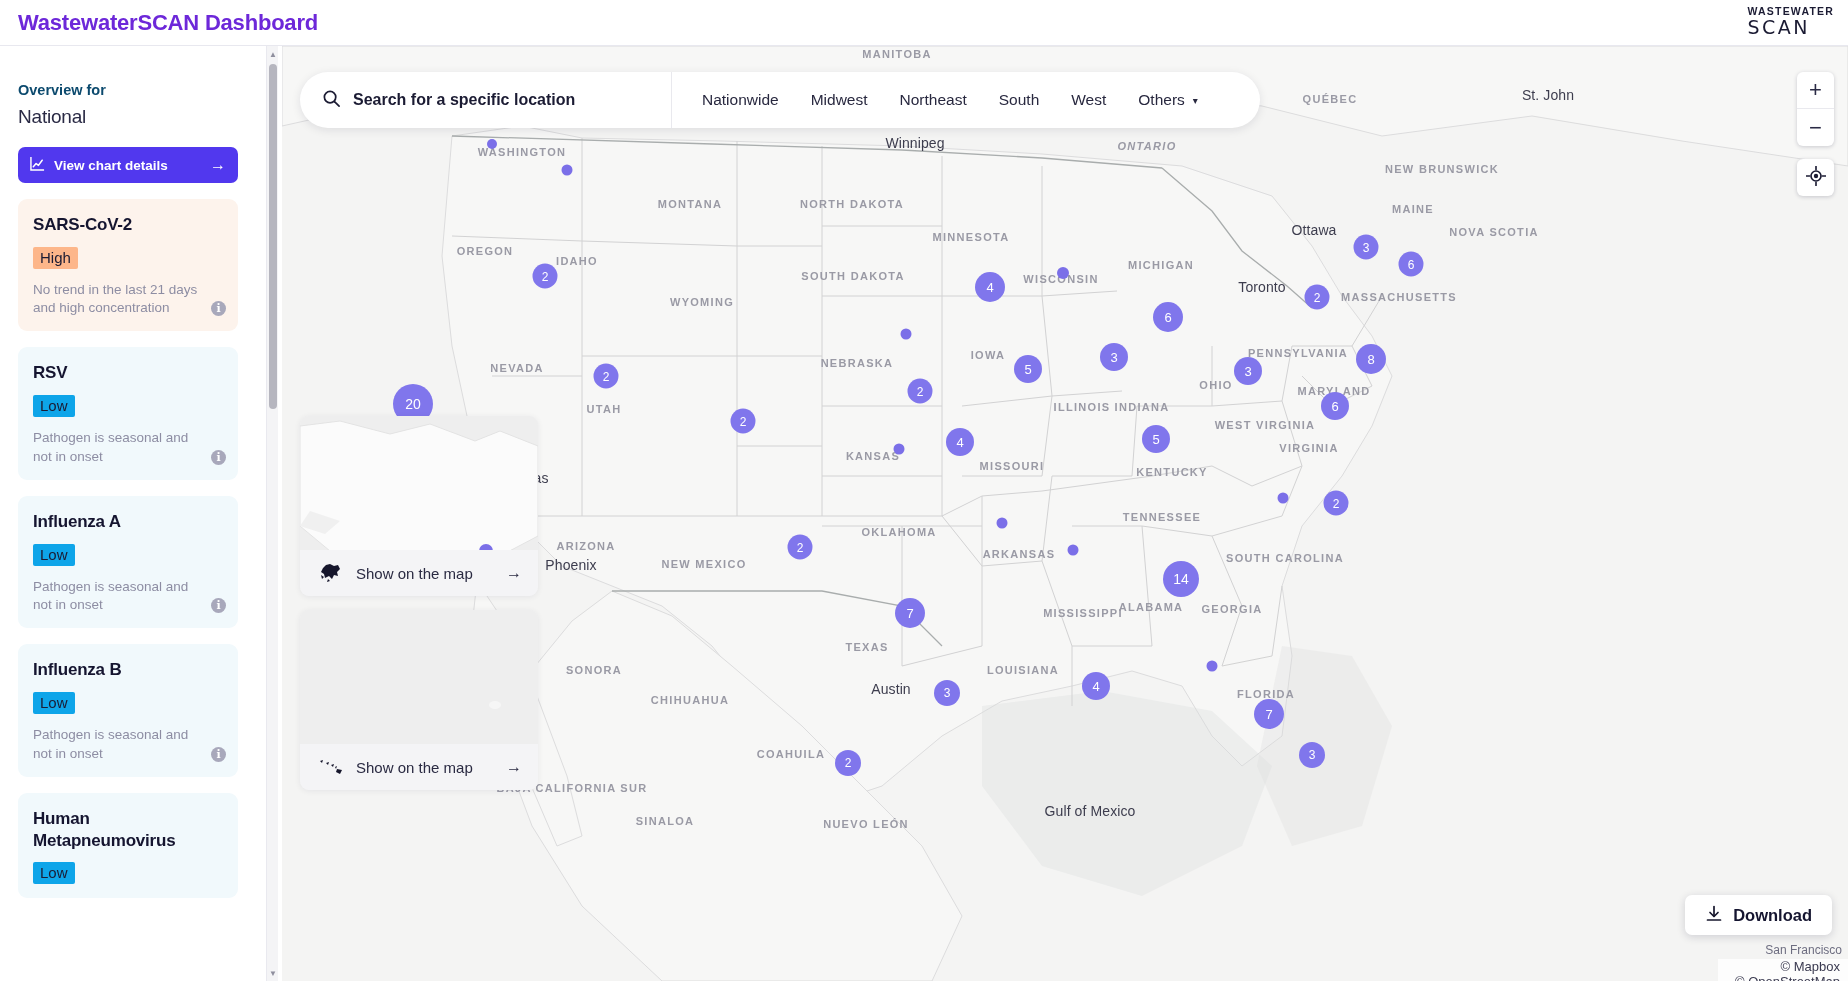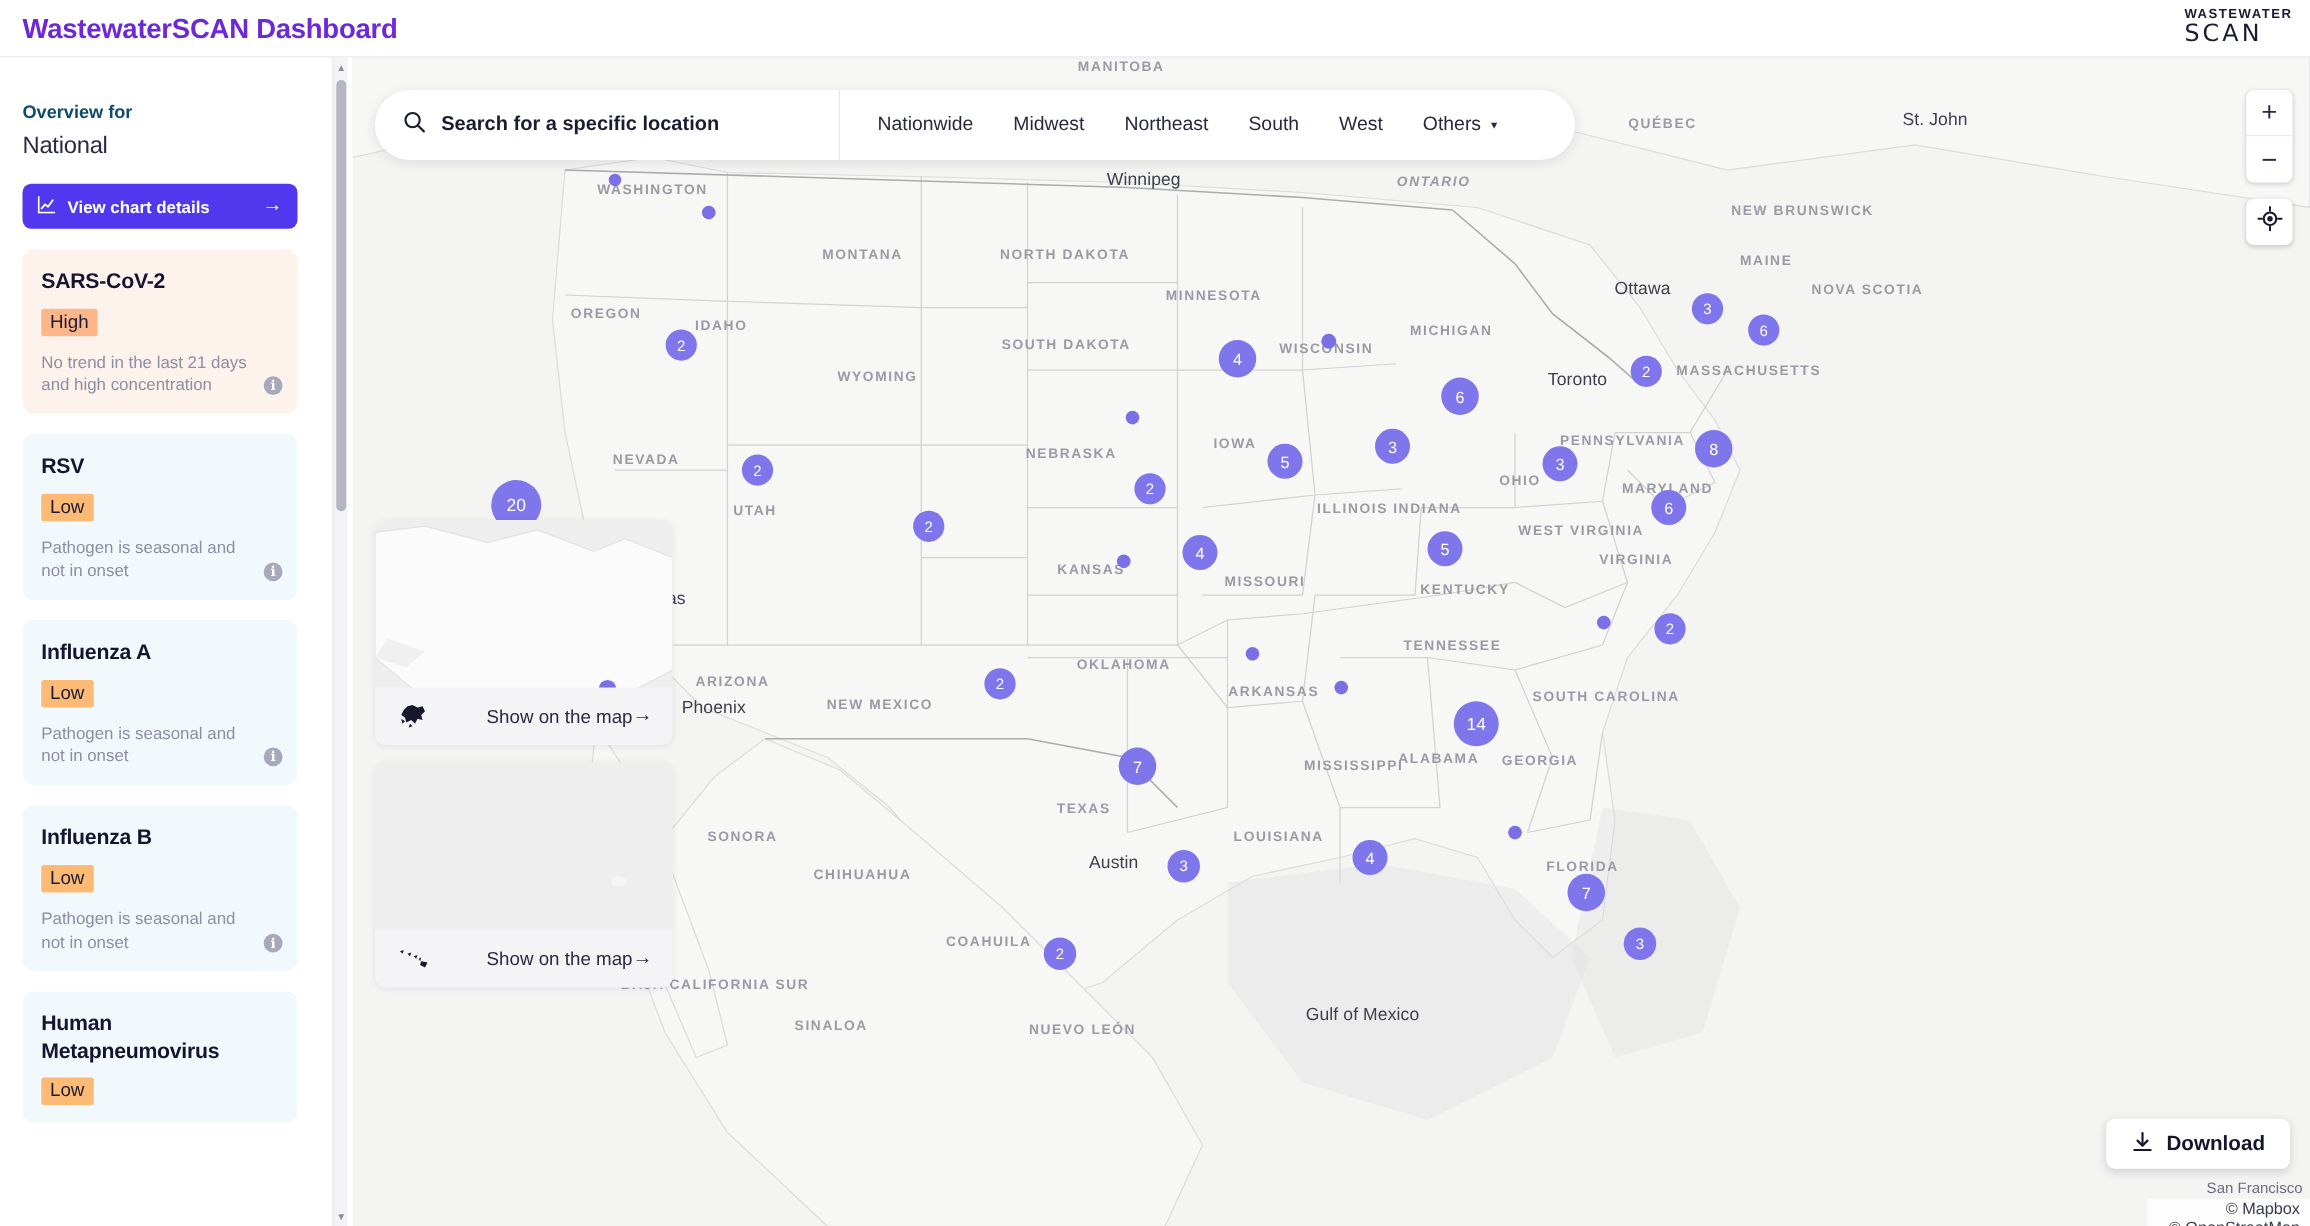--- a/index.html
+++ b/index.html
@@ -92,21 +92,21 @@
   }
   .badge {
     display: inline-block;
     margin-top: 11px;
     padding: 2px 7px 3px 7px;
     font-size: 15px; font-weight: normal;
     color: #1b1b33;
     border-radius: 2px;
   }
   .badge.high { background: #fdb68a; }
-  .badge.low  { background: #fdba74; }
+  .badge.low  { background: #0ea5e9; }
   .card-desc {
     margin-top: 12px;
     font-size: 13.5px; color: #8d8da3;
     line-height: 1.36;
     padding-right: 18px;
   }
   .info-icon {
     position: absolute; right: 11px; bottom: 14px;
     width: 15px; height: 15px; border-radius: 50%;
     background: #a8a8bb; color: #ffffff;
@@ -230,21 +230,21 @@
     position: absolute; left: 0; bottom: 0;
     width: 238px; height: 46px;
     background: #f4f4f6;
     display: flex; align-items: center;
     padding: 0 16px;
     cursor: pointer;
   }
   .inset-glyph { width: 30px; display: flex; align-items: center; justify-content: center; }
   .inset-label {
     flex: 1; font-size: 15px; color: #2a2a42;
-    margin-left: 10px; white-space: nowrap; text-align: right;
+    margin-left: 10px; white-space: nowrap;
   }
   .inset-arrow { font-size: 16px; color: #2a2a42; }
 
   
   .zoom-ctrl {
     position: absolute; right: 14px; top: 26px;
     width: 37px; height: 74px;
     background: #ffffff; border-radius: 6px;
     box-shadow: 0 1px 4px rgba(20,20,50,0.2);
     z-index: 20;
@@ -464,21 +464,21 @@
         <div class="place-label" style="left: 312px; top: 624px;">SONORA</div>
         <div class="place-label" style="left: 408px; top: 654px;">CHIHUAHUA</div>
         <div class="place-label" style="left: 509px; top: 708px;">COAHUILA</div>
         <div class="place-label" style="left: 584px; top: 778px;">NUEVO LEÓN</div>
         <div class="place-label" style="left: 383px; top: 775px;">SINALOA</div>
         <div class="place-label" style="left: 290px; top: 742px;">BAJA CALIFORNIA SUR</div>
       </div>
     <div id="city-labels">
         <div class="city-label" style="left: 633px; top: 97px;">Winnipeg</div>
         <div class="city-label" style="left: 1032px; top: 184px;">Ottawa</div>
-        <div class="city-label" style="left: 980px; top: 241px; margin-top: 16px;">Toronto</div>
+        <div class="city-label" style="left: 980px; top: 241px;">Toronto</div>
         <div class="city-label" style="left: 1266px; top: 49px;">St. John</div>
         <div class="city-label" style="left: 289px; top: 519px;">Phoenix</div>
         <div class="city-label" style="left: 212px; top: 587px;">Kahului</div>
         <div class="city-label" style="left: 609px; top: 643px;">Austin</div>
         <div class="city-label" style="left: 808px; top: 765px;">Gulf of Mexico</div>
         <div class="city-label" style="left: 259px; top: 432px;">as</div>
       </div>
     <div id="markers">
         <div class="marker" style="left: 131px; top: 358px; width: 40px; height: 40px; font-size: 14px;">20</div>
         <div class="marker" style="left: 263px; top: 230px; width: 25px; height: 25px; font-size: 12px;">2</div>

